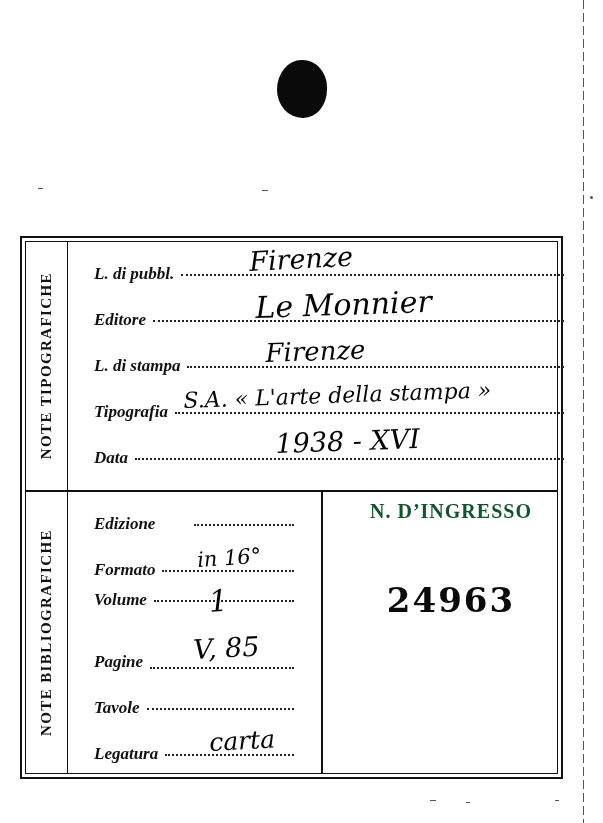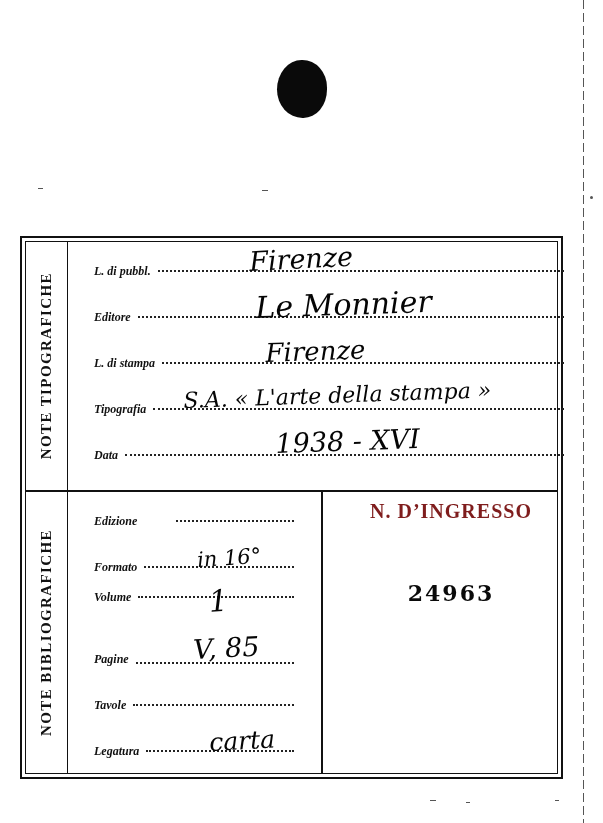--- a/index.html
+++ b/index.html
@@ -158,21 +158,21 @@
     position: absolute;
     left: 26px;
     display: flex;
     align-items: baseline;
     white-space: nowrap;
   }
   .field-label {
     font-family: "Liberation Serif", serif;
     font-style: italic;
     font-weight: bold;
-    font-size: 12px;
+    font-size: 17px;
     color: #111;
     flex: 0 0 auto;
   }
   .dots {
     flex: 1 1 auto;
     margin-left: 7px;
     border-bottom: 2px dotted #222;
     position: relative;
     top: -3px;
     height: 1px;
@@ -201,31 +201,31 @@
   .ingresso-title {
     position: absolute;
     top: 258px;
     left: 310px;
     width: 230px;
     text-align: center;
     font-family: "Liberation Serif", serif;
     font-weight: bold;
     font-size: 20px;
     letter-spacing: 1px;
-    color: #7f1d1d;
+    color: #14532d;
   }
   .ingresso-number {
     position: absolute;
     top: 338px;
     left: 310px;
     width: 230px;
     text-align: center;
     font-family: "DejaVu Serif", serif;
     font-weight: bold;
-    font-size: 22px;
+    font-size: 34px;
     letter-spacing: 2px;
     color: #0a0a0a;
   }
 
   
 </style>
 </head>
 <body>
 
 <div class="scan-blob"></div>

